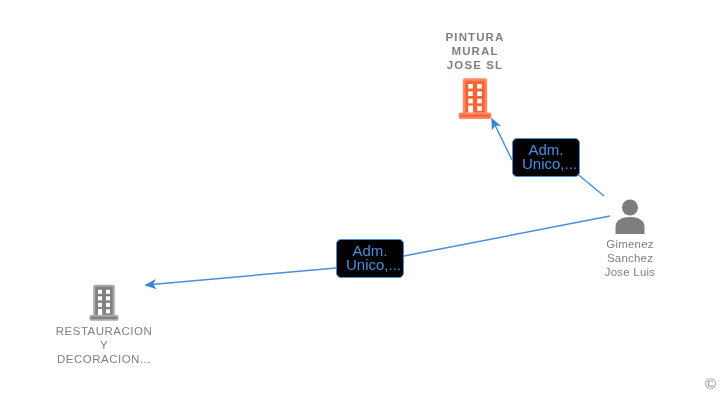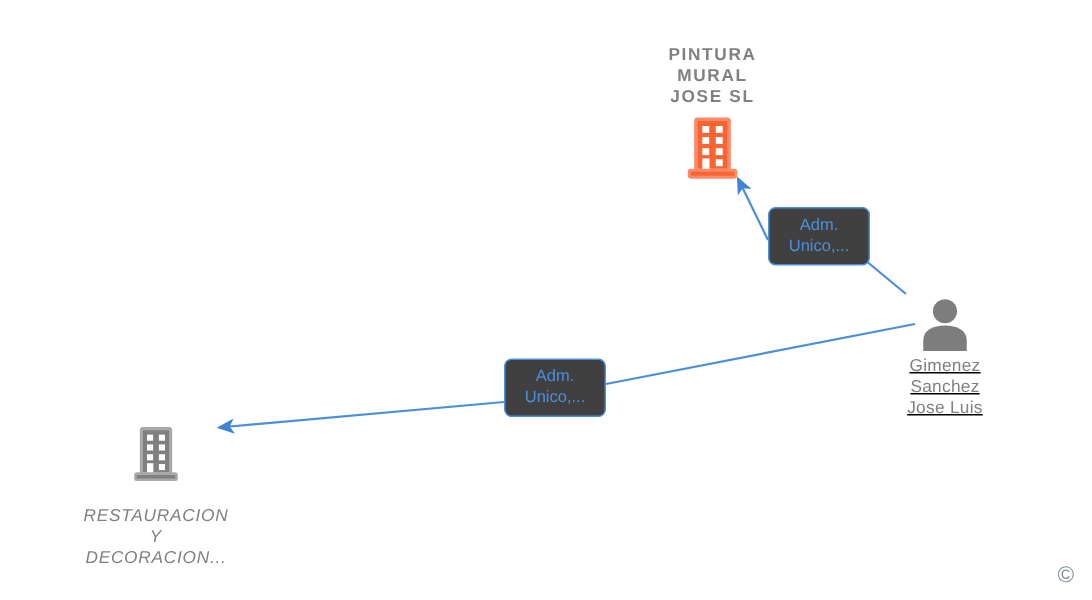--- a/index.html
+++ b/index.html
@@ -53,23 +53,23 @@
   }
 
   
   .company-node .node-title { margin-bottom: 4px; }
 
   
   .rel-label {
     position: absolute;
     border: 1.4px solid #4a8fdd;
     border-radius: 5px;
-    background: #404040;
+    background: #000000;
     color: #4a8fdd;
-    font-size: 11px;
+    font-size: 15px;
     line-height: 14px;
     text-align: center;
     padding: 4px 9px 5px 9px;
     white-space: pre-line;
     box-sizing: border-box;
   }
 
   
   #watermark {
     position: absolute;
@@ -132,21 +132,21 @@
         <rect x="19.2" y="13.4" width="4.6" height="4.6" fill="#ffffff"></rect>
         <rect x="10.2" y="20.8" width="4.6" height="4.6" fill="#ffffff"></rect>
         <rect x="19.2" y="20.8" width="4.6" height="4.6" fill="#ffffff"></rect>
         <rect x="19.2" y="28.2" width="4.6" height="4.6" fill="#ffffff"></rect>
         <rect x="10.2" y="27.6" width="4.8" height="8" fill="#ffffff"></rect>
         <rect x="1.5" y="35.5" width="31" height="4.6" rx="1.2" fill="#fa6432" stroke="#fd8a66" stroke-width="2"></rect>
       </svg>
     </div>
   </div>
 
-  <div class="node person-node" style="left:575px; top:196px; width:110px;text-decoration:underline;">
+  <div class="node person-node" style="left:575px; top:196px; width:110px;">
     <div class="icon-wrap" style="height:38px;">
       <svg width="34" height="36" viewBox="0 0 34 36">
         <circle cx="17" cy="9.5" r="8" fill="#7d7d7d"></circle>
         <path d="M 2.5 36 L 2.5 29 C 2.5 22.2 9 19 17 19 C 25 19 31.5 22.2 31.5 29 L 31.5 36 Z" fill="#7d7d7d"></path>
       </svg>
     </div>
     <div class="node-title person" style="margin-top:3px;">Gimenez
 Sanchez
 Jose Luis</div>
   </div>
@@ -159,21 +159,21 @@
         <rect x="19.2" y="6" width="4.6" height="4.6" fill="#ffffff"></rect>
         <rect x="10.2" y="13.4" width="4.6" height="4.6" fill="#ffffff"></rect>
         <rect x="19.2" y="13.4" width="4.6" height="4.6" fill="#ffffff"></rect>
         <rect x="10.2" y="20.8" width="4.6" height="4.6" fill="#ffffff"></rect>
         <rect x="19.2" y="20.8" width="4.6" height="4.6" fill="#ffffff"></rect>
         <rect x="19.2" y="28.2" width="4.6" height="4.6" fill="#ffffff"></rect>
         <rect x="10.2" y="27.6" width="4.8" height="8" fill="#ffffff"></rect>
         <rect x="1.5" y="35.5" width="31" height="4.6" rx="1.2" fill="#808080" stroke="#a9a9a9" stroke-width="2"></rect>
       </svg>
     </div>
-    <div class="node-title" style="margin-top:15px;font-style:italic;">RESTAURACION
+    <div class="node-title" style="margin-top:2px;">RESTAURACION
 Y
 DECORACION...</div>
   </div>
 
   <div class="rel-label" style="left:512px; top:138px; width:68px;">Adm.
 Unico,...</div>
 
   <div class="rel-label" style="left:336px; top:239px; width:68px;">Adm.
 Unico,...</div>
 

